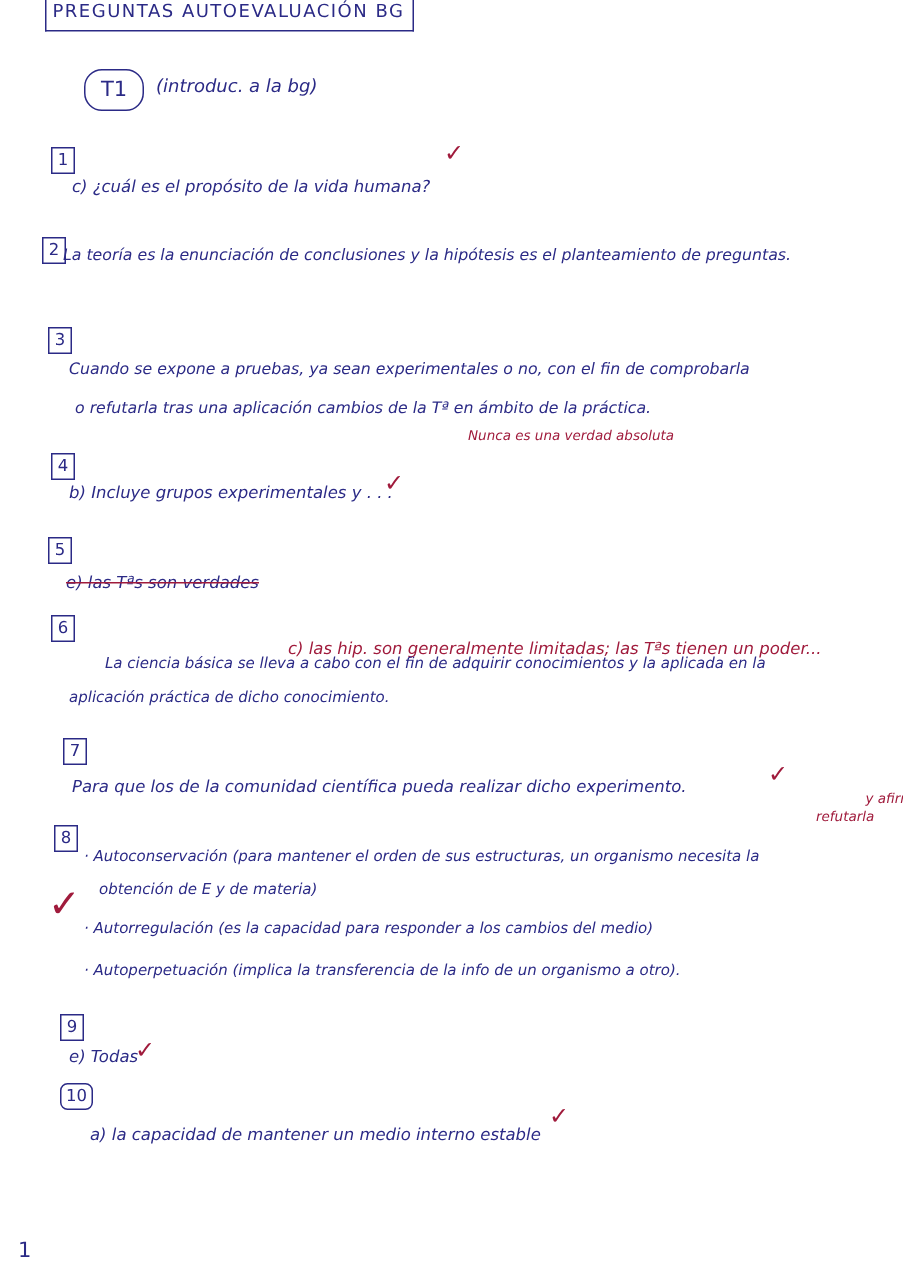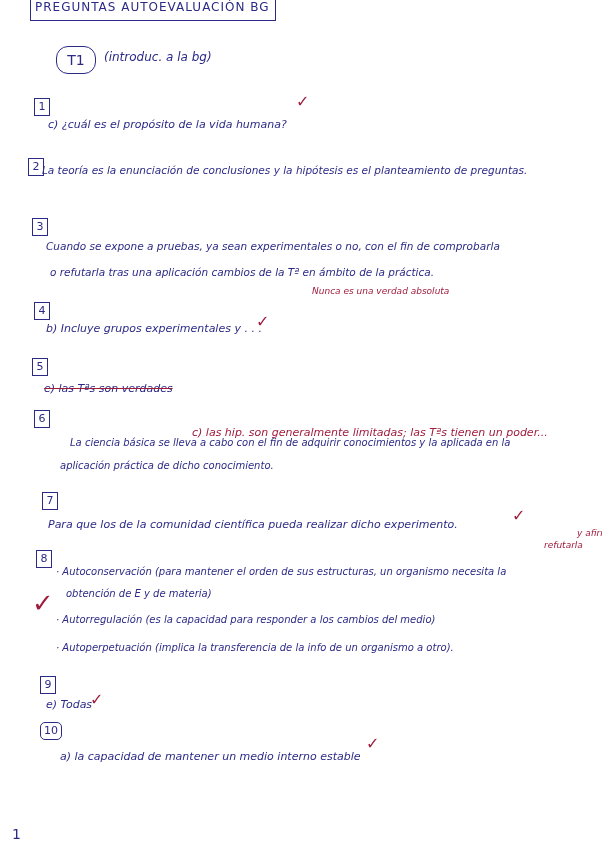--- a/index.html
+++ b/index.html
@@ -55,21 +55,21 @@
 <div class="abs ink qnum" style="left:34px;top:302px;">4</div>
 <div class="abs ink line" style="left:46px;top:322px;">b) Incluye grupos experimentales y . . .</div>
 <div class="abs red check" style="left:256px;top:312px;">✓</div>
 
 <div class="abs ink qnum" style="left:32px;top:358px;">5</div>
 <div class="abs ink line strike" style="left:44px;top:382px;text-decoration-color:#a01b3c;">e) las Tªs son verdades</div>
 <div class="abs red line" style="left:192px;top:382px;margin-top:44px;">c) las hip. son generalmente limitadas; las Tªs tienen un poder...</div>
 
 <div class="abs ink qnum" style="left:34px;top:410px;">6</div>
 <div class="abs ink line" style="left:42px;top:437px;font-size:10px;margin-left:28px;">La ciencia básica se lleva a cabo con el fin de adquirir conocimientos y la aplicada en la</div>
-<div class="abs ink line" style="left:60px;top:460px;font-size:10px;">aplicación práctica de dicho conocimiento.</div>
+<div class="abs ink line" style="left:46px;top:460px;font-size:10px;">aplicación práctica de dicho conocimiento.</div>
 
 <div class="abs ink qnum" style="left:42px;top:492px;">7</div>
 <div class="abs ink line" style="left:48px;top:518px;font-size:11px;">Para que los de la comunidad científica pueda realizar dicho experimento.</div>
 <div class="abs red check" style="left:512px;top:506px;">✓</div>
 <div class="abs red note" style="left:530px;top:528px;margin-left:47px;">y afirmarla o</div>
 <div class="abs red note" style="left:544px;top:540px;">refutarla</div>
 
 <div class="abs ink qnum" style="left:36px;top:550px;">8</div>
 <div class="abs ink line" style="left:56px;top:566px;font-size:10px;">· Autoconservación (para mantener el orden de sus estructuras, un organismo necesita la</div>
 <div class="abs ink line" style="left:66px;top:588px;font-size:10px;">obtención de E y de materia)</div>

